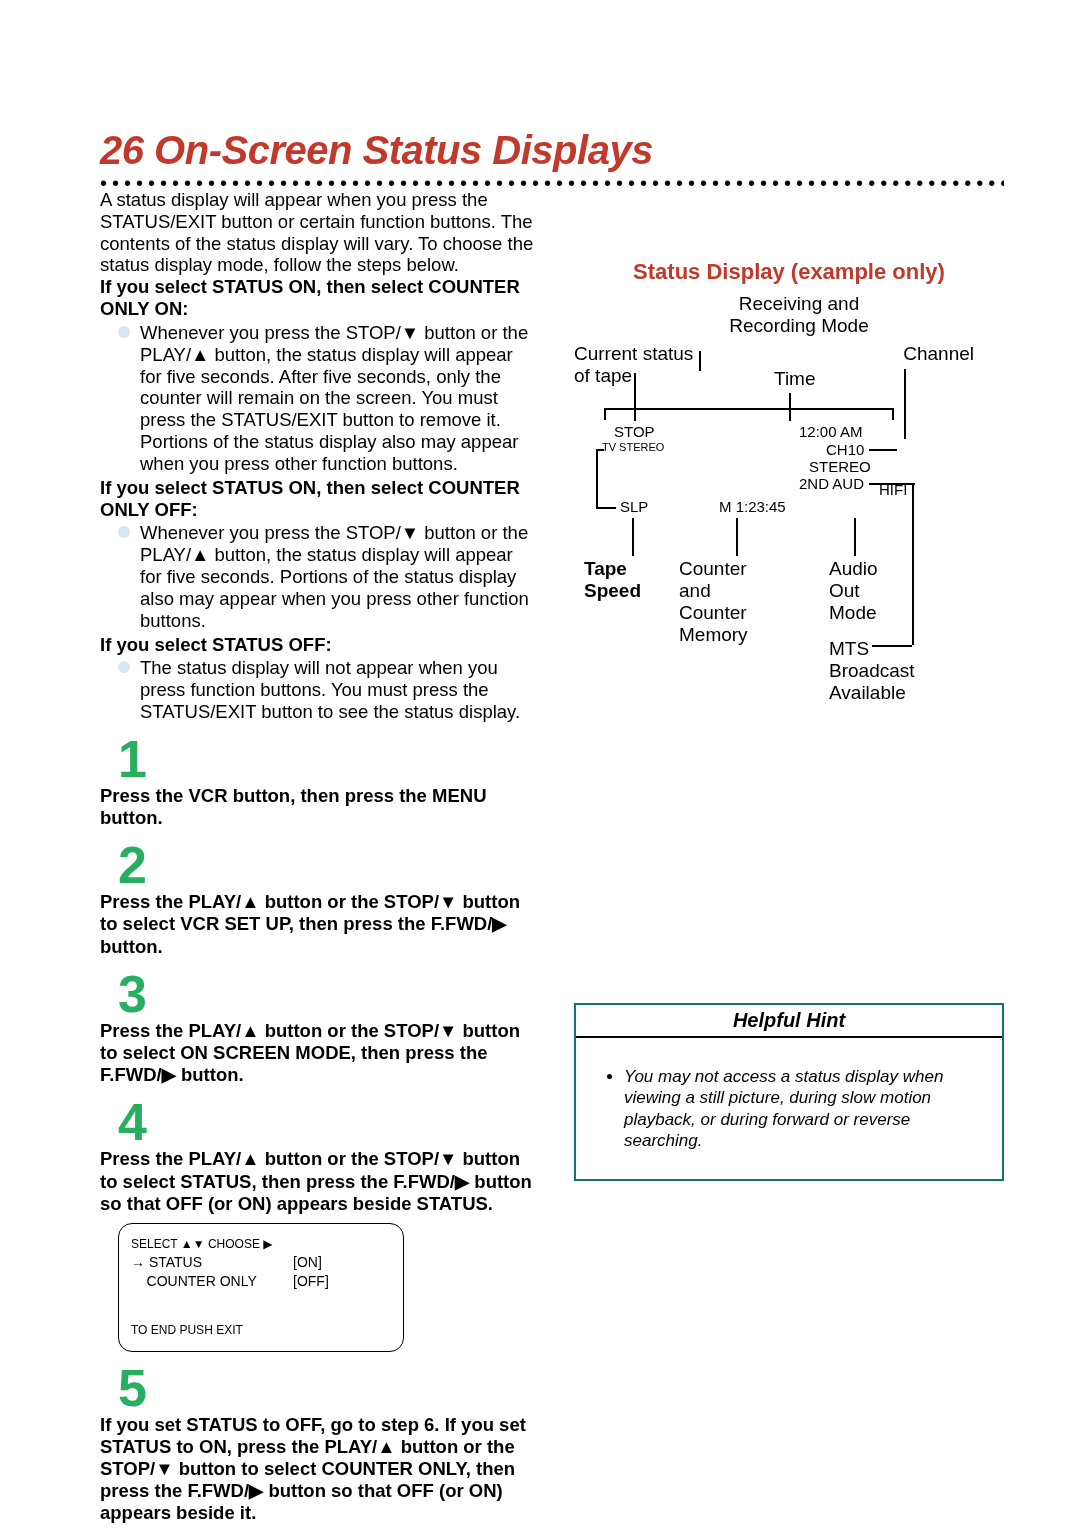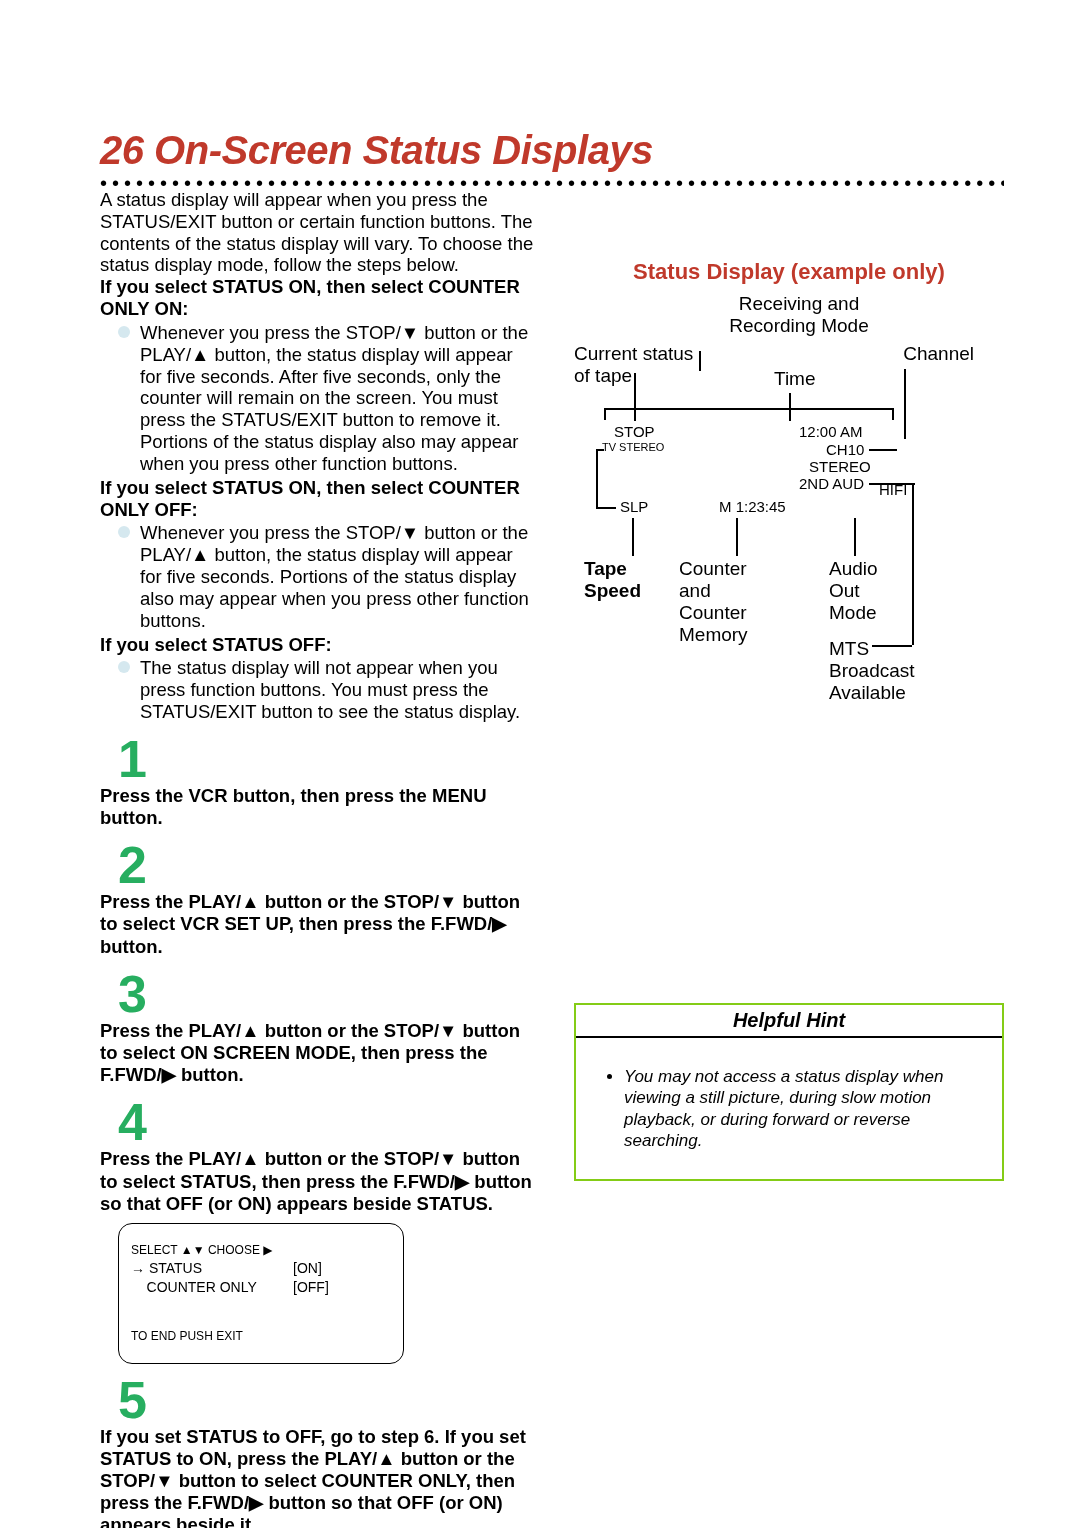--- a/index.html
+++ b/index.html
@@ -13,32 +13,32 @@
   .right { width: 430px; padding-left: 20px; }
 
   .body { font-size: 18.5px; line-height: 1.18; }
   .bold { font-weight: bold; }
   .bullet { display: flex; gap: 10px; margin: 2px 0 2px 18px; }
   .dot { width: 12px; height: 12px; border-radius: 50%; background: #d5e8ef; margin-top: 4px; flex: 0 0 12px; }
 
   .bignum { color: #27ae60; font-weight: bold; font-size: 52px; line-height: 1; margin: 10px 0 0 18px; }
   .step  { font-weight: bold; font-size: 18.5px; line-height: 1.2; }
 
-  .menu-box { border: 1.5px solid #000; border-radius: 14px; padding: 18px 12px; width: 260px; font-size: 14px; line-height: 1.4; margin: 8px 0 0 18px; }
+  .menu-box { border: 1.5px solid #000; border-radius: 14px; padding: 12px 12px; width: 260px; font-size: 14px; line-height: 1.4; margin: 8px 0 0 18px; }
   .menu-head { font-size: 12px; }
   .menu-row { display: flex; gap: 12px; }
   .menu-row span:first-child { width: 150px; }
   .menu-foot { font-size: 12px; margin-top: 30px; }
 
   .status-title { color: #c0392b; font-weight: bold; font-size: 22px; text-align: center; margin-top: 70px; }
   .diagram { position: relative; width: 430px; height: 410px; margin-top: 8px; font-size: 19px; }
   .lbl { position: absolute; }
   .line { position: absolute; background: #000; }
 
-  .hint-box { border: 2px solid #84cc16; margin-top: 300px; }
+  .hint-box { border: 2px solid #0f766e; margin-top: 300px; }
   .hint-title { border-bottom: 2px solid #000; text-align: center; font-style: italic; font-weight: bold; padding: 4px 0; font-size: 20px; color:#000; }
   .hint-body { font-style: italic; font-size: 17px; padding: 12px 14px; line-height: 1.25; }
   .hint-body ul { margin: 16px; padding-left: 18px; }
 
 </style>
 </head>
 <body>
 
 <div class="page">
   <div class="title">26  On-Screen Status Displays</div>

